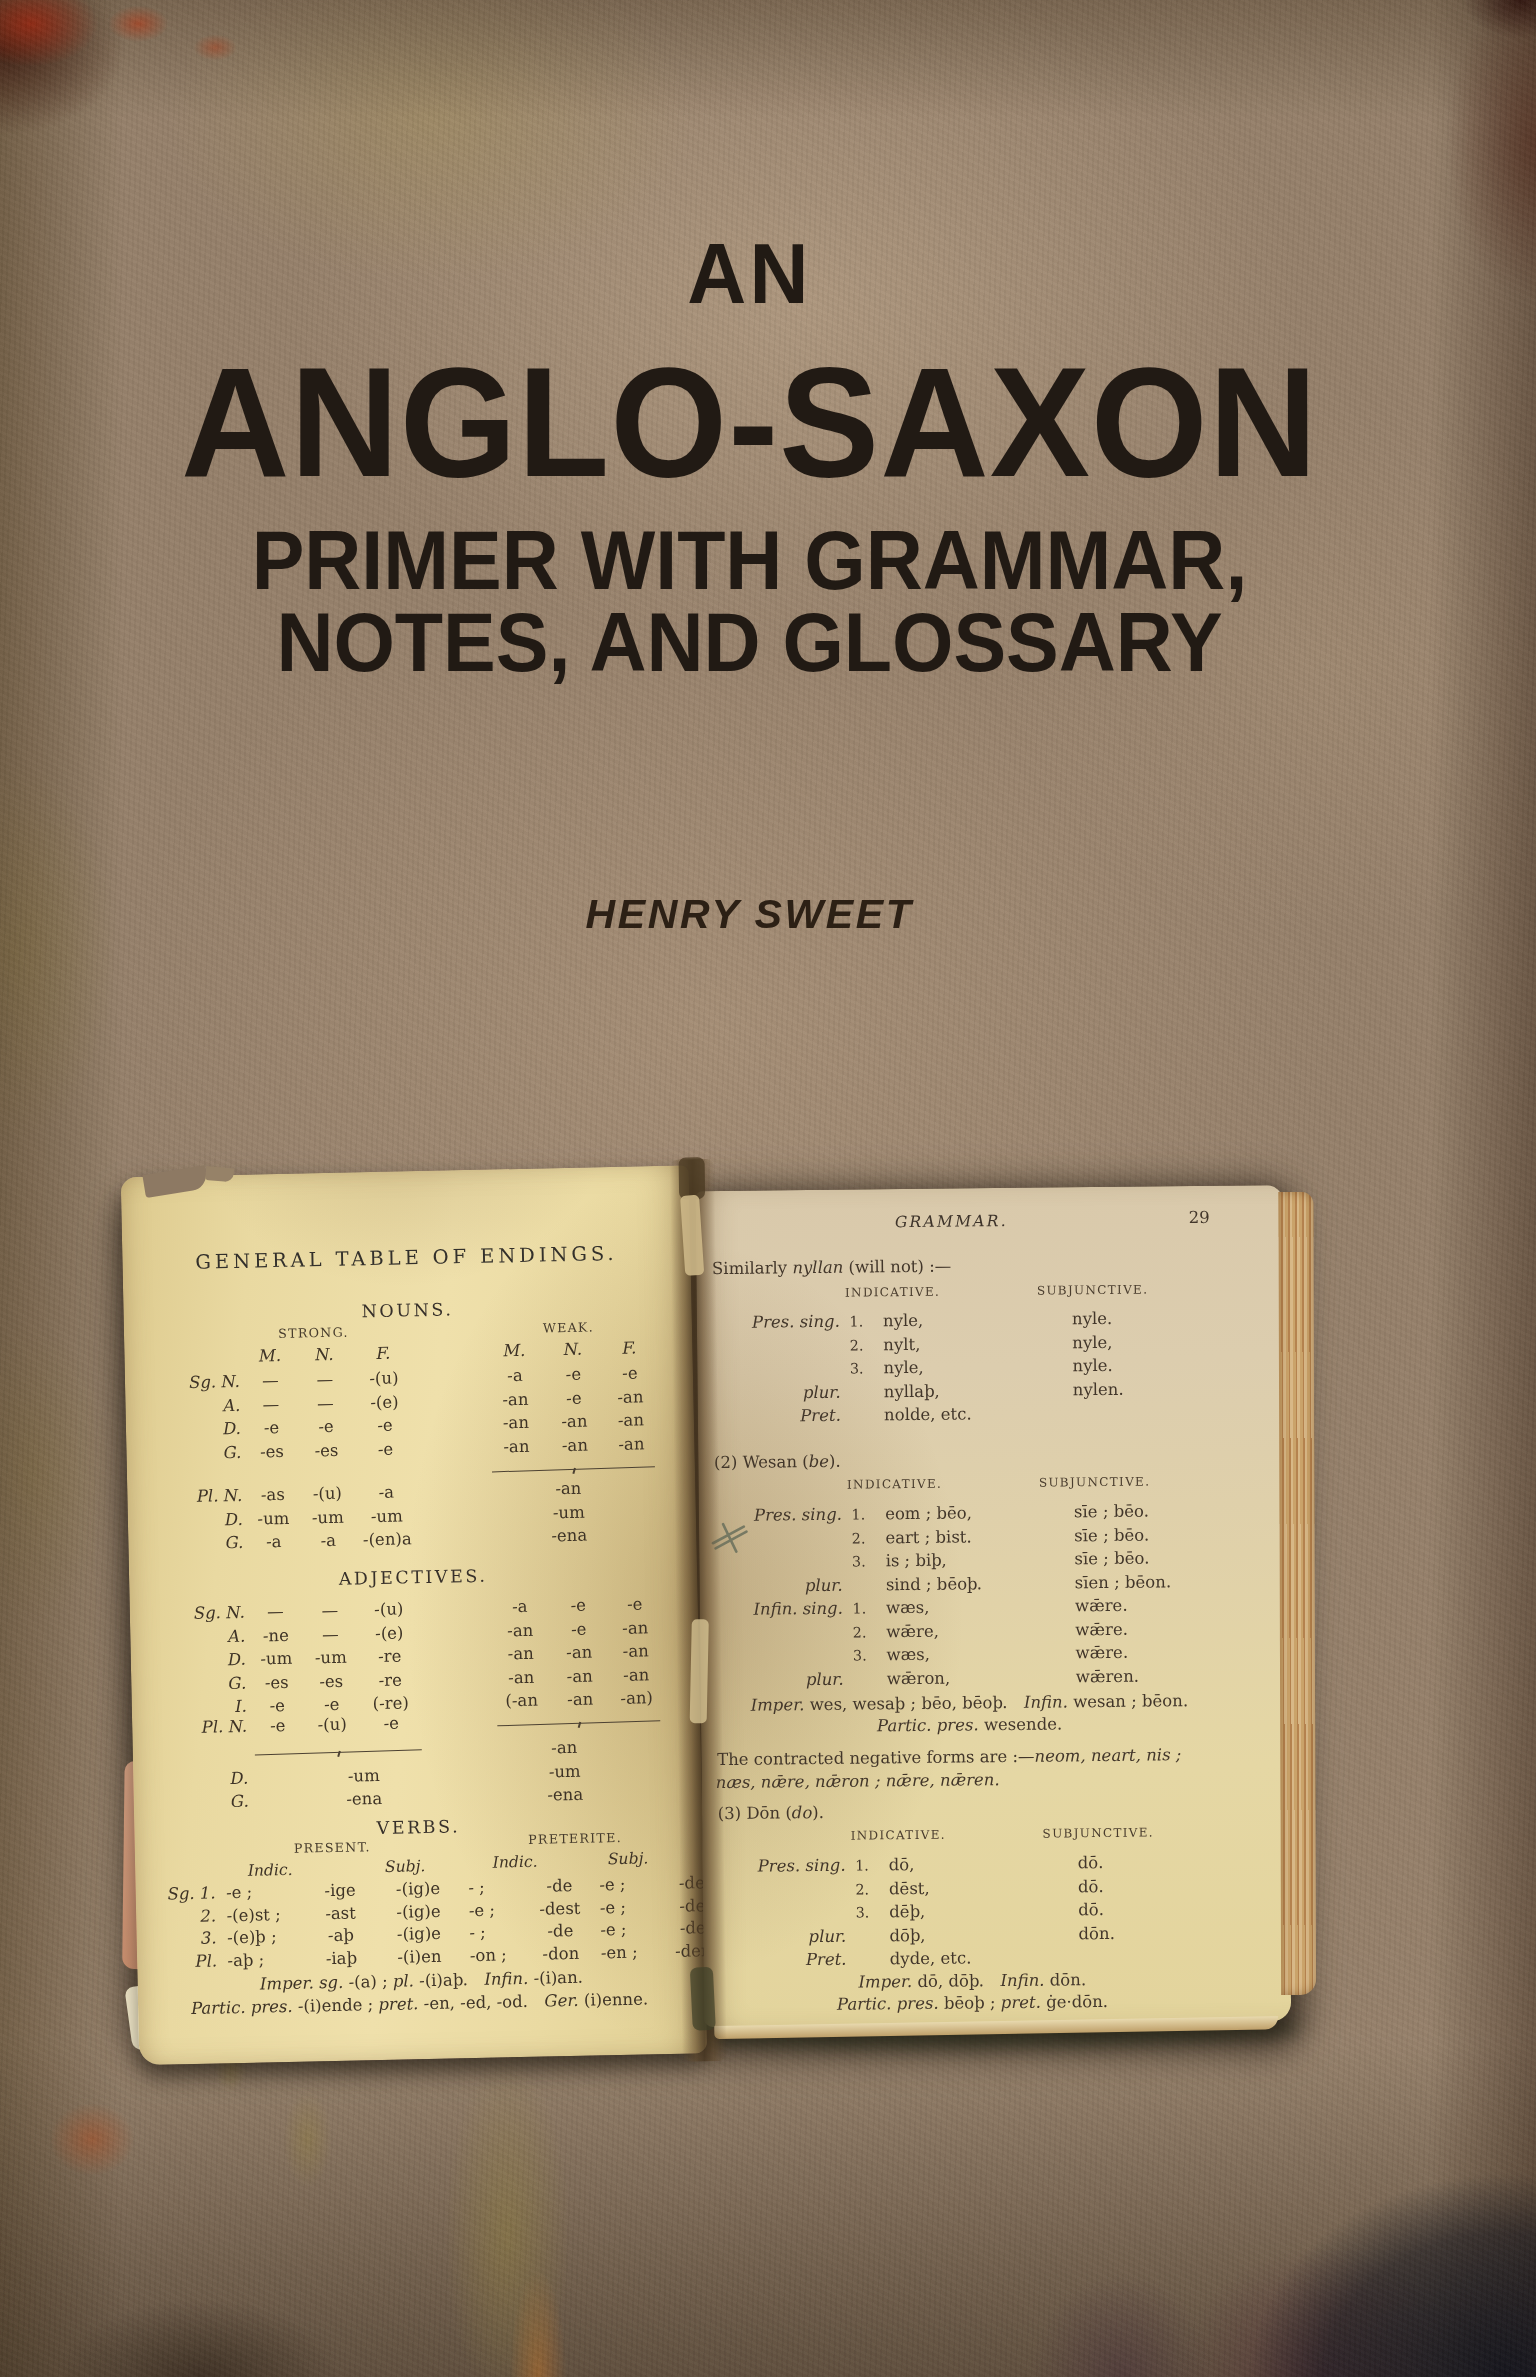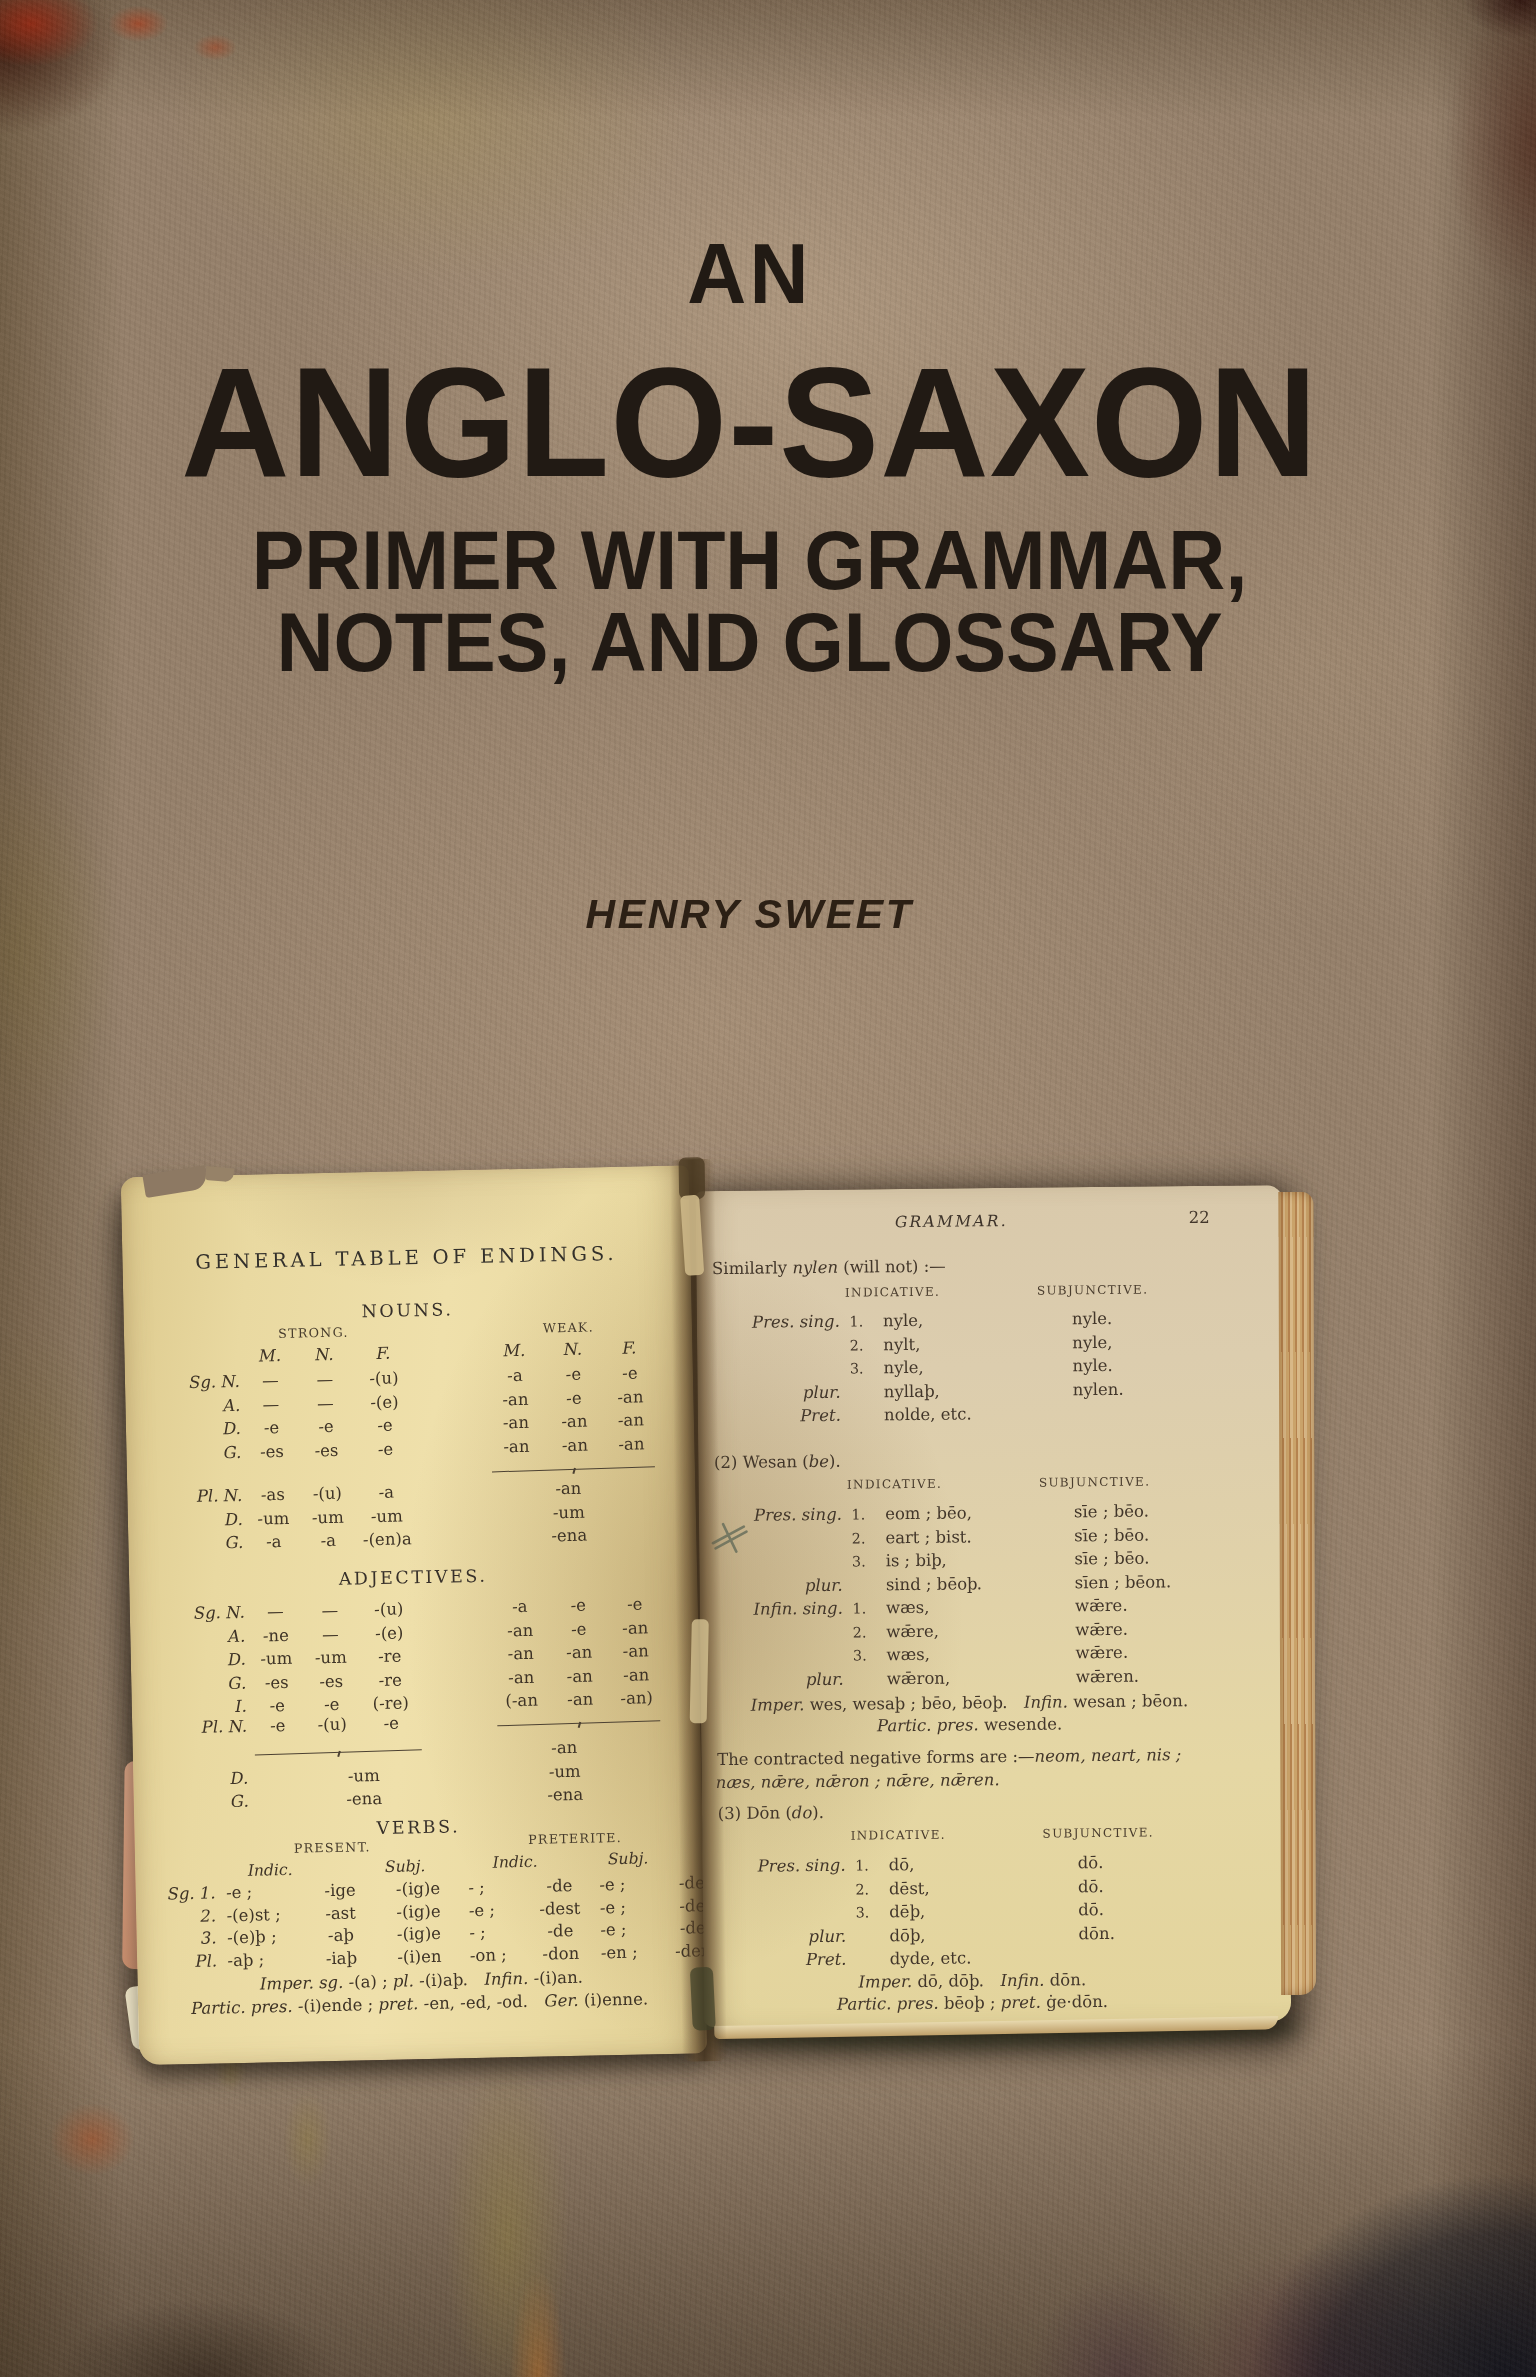--- a/index.html
+++ b/index.html
@@ -262,23 +262,23 @@
     <div class="page page-right">
       <div class="fore-edge"></div>
       <div class="bottom-stack"></div>
 
       <svg class="pencil" width="42" height="38" viewBox="0 0 48 44">
         <path d="M4 28 L40 9 M7 34 L43 15 M16 6 L31 38" stroke="#6a705c" stroke-width="3" fill="none" stroke-linecap="round"></path>
       </svg>
 
       <div class="rp-text">
         <div class="abs pos-rp-hdr">GRAMMAR.</div>
-        <div class="abs pos-rp-num">22</div>
-
-        <div class="seg pos-rp-intro"><span>Similarly </span><i>nylen</i><span> (will not) :—</span></div>
+        <div class="abs pos-rp-num">29</div>
+
+        <div class="seg pos-rp-intro"><span>Similarly </span><i>nyllan</i><span> (will not) :—</span></div>
         <div class="c-head pos-h-ind1">INDICATIVE.</div>
         <div class="c-head pos-h-sub1">SUBJUNCTIVE.</div>
         <div class="ctable pos-cj1">
             <div class="trow"><span class="cj-c0">Pres. sing.</span><span class="cj-c1">1.</span><span class="cj-c2">nyle,</span><span class="cj-c3">nyle.</span></div>
             <div class="trow"><span class="cj-c0"></span><span class="cj-c1">2.</span><span class="cj-c2">nylt,</span><span class="cj-c3">nyle,</span></div>
             <div class="trow"><span class="cj-c0"></span><span class="cj-c1">3.</span><span class="cj-c2">nyle,</span><span class="cj-c3">nyle.</span></div>
             <div class="trow"><span class="cj-c0">plur.</span><span class="cj-c1"></span><span class="cj-c2">nyllaþ,</span><span class="cj-c3">nylen.</span></div>
             <div class="trow"><span class="cj-c0">Pret.</span><span class="cj-c1"></span><span class="cj-c2">nolde, etc.</span><span class="cj-c3"></span></div>
           </div>
 

